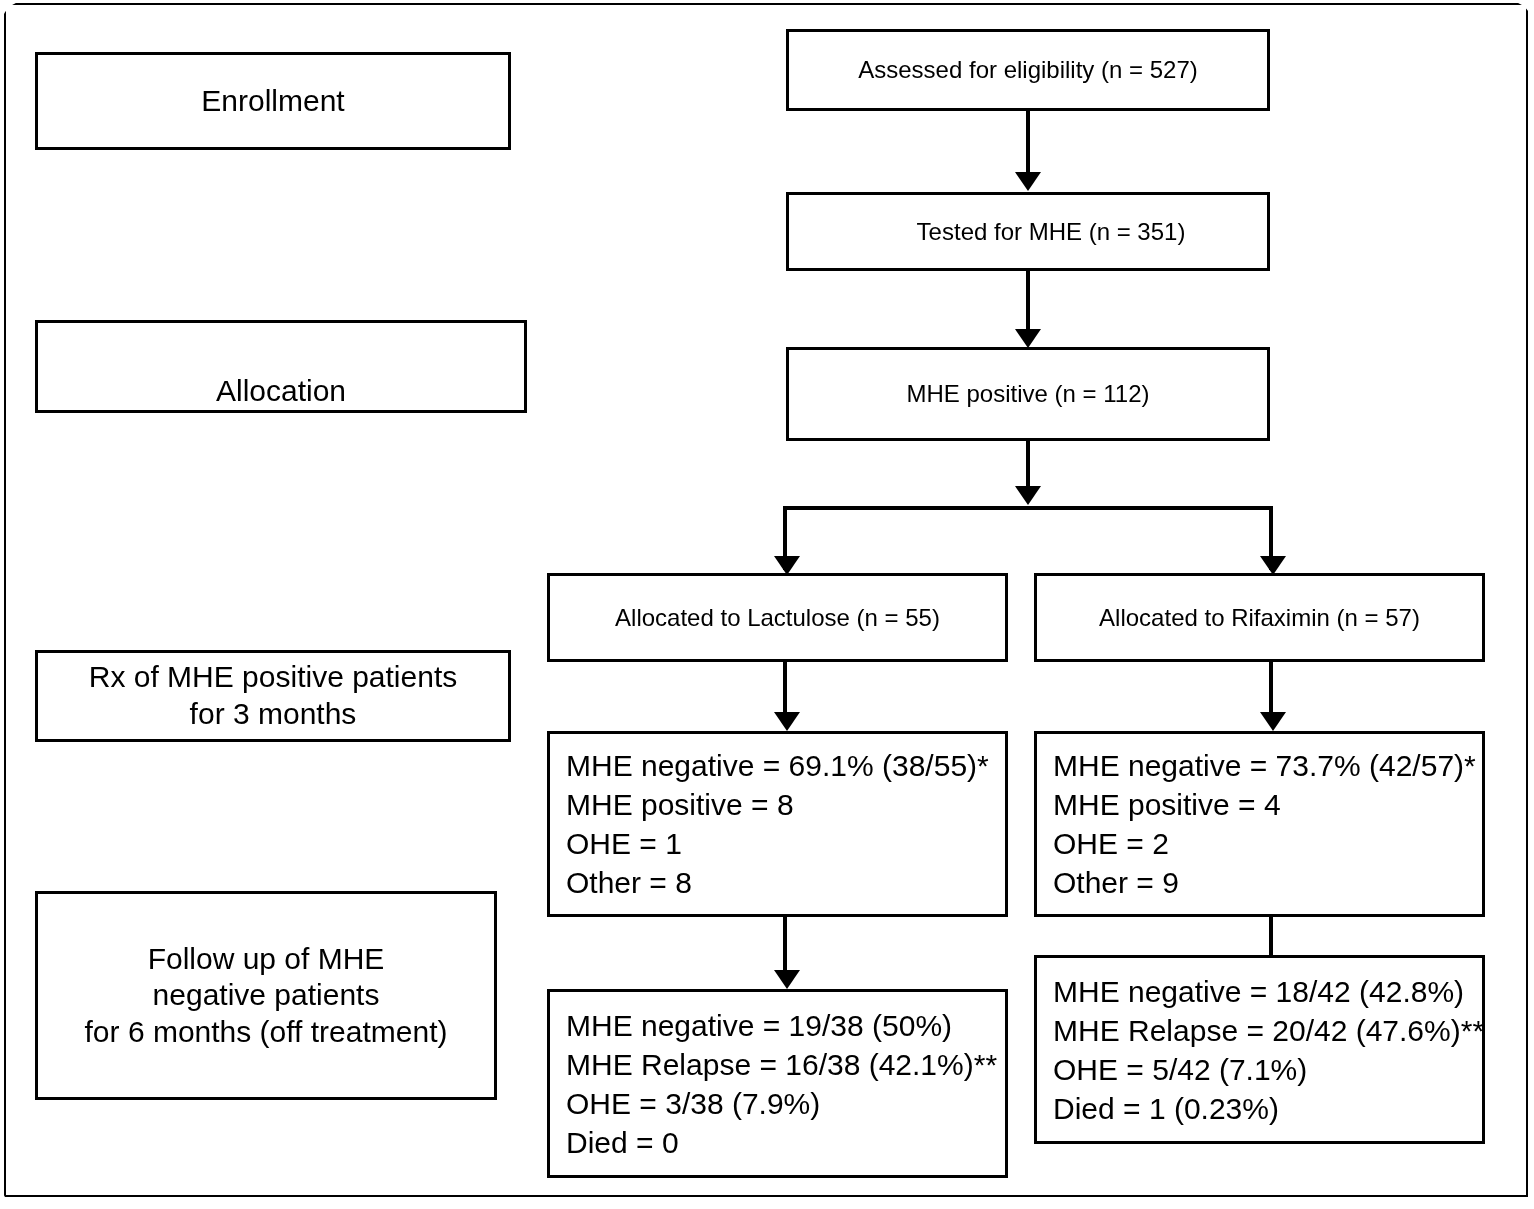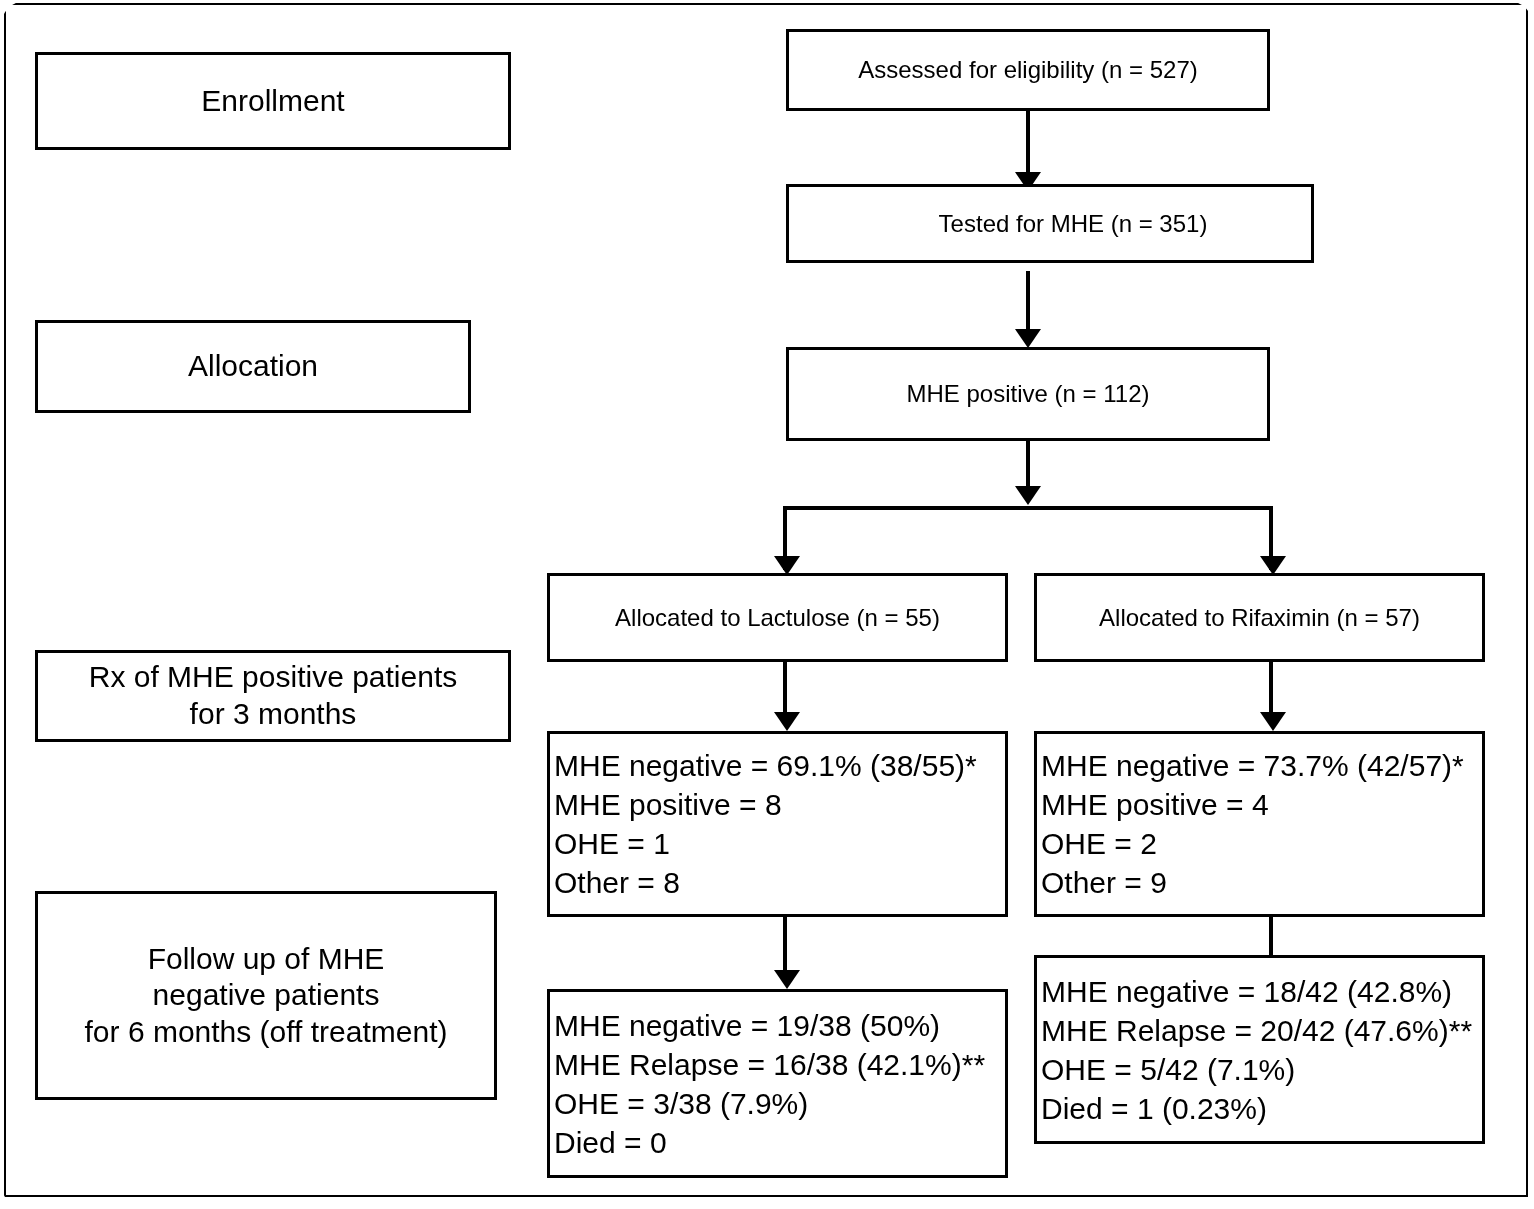--- a/index.html
+++ b/index.html
@@ -46,21 +46,21 @@
     line-height: 1.22;
     white-space: pre-line;
   }
   .box.left-label .txt { font-size: 30px; }
   .box.node .txt { font-size: 24px; }
 
   
   .box.list {
     justify-content: flex-start;
     align-items: center;
-    padding-left: 4px;
+    padding-left: 16px;
   }
   .box.list .lines {
     display: block;
     text-align: left;
     font-size: 30px;
     line-height: 1.30;
   }
   .box.list .lines .ln { display: block; white-space: nowrap; }
 
   
@@ -87,21 +87,21 @@
 <body>
 
 <div id="canvas">
 
   <div id="outer-frame"></div>
 
   <div class="box left-label" style="left:35px; top:52px; width:476px; height:98px;">
     <span class="txt">Enrollment</span>
   </div>
 
-  <div class="box left-label" style="left:35px; top:320px; width:436px; height:93px;">
+  <div class="box left-label" style="left:35px; top:320px; width:492px; height:93px;align-items:flex-end;">
     <span class="txt">Allocation</span>
   </div>
 
   <div class="box left-label" style="left:35px; top:650px; width:476px; height:92px;">
     <span class="txt">Rx of MHE positive patients
 for 3 months</span>
   </div>
 
   <div class="box left-label" style="left:35px; top:891px; width:462px; height:209px;">
     <span class="txt">Follow up of MHE
@@ -109,21 +109,21 @@
 for 6 months (off treatment)</span>
   </div>
 
   <div class="box node" style="left:786px; top:29px; width:484px; height:82px;">
     <span class="txt">Assessed for eligibility (n = 527)</span>
   </div>
 
   <div class="vline" style="left:1026px; top:111px; height:63px;"></div>
   <div class="arrowhead" style="left:1015px; top:172px;"></div>
 
-  <div class="box node" style="left:786px; top:184px; width:528px; height:79px;padding-left:46px;">
+  <div class="box node" style="left:786px; top:192px; width:484px; height:79px;padding-left:46px;">
     <span class="txt">Tested for MHE (n = 351)</span>
   </div>
 
   <div class="vline" style="left:1026px; top:271px; height:60px;"></div>
   <div class="arrowhead" style="left:1015px; top:329px;"></div>
 
   <div class="box node" style="left:786px; top:347px; width:484px; height:94px;">
     <span class="txt">MHE positive (n = 112)</span>
   </div>
 

